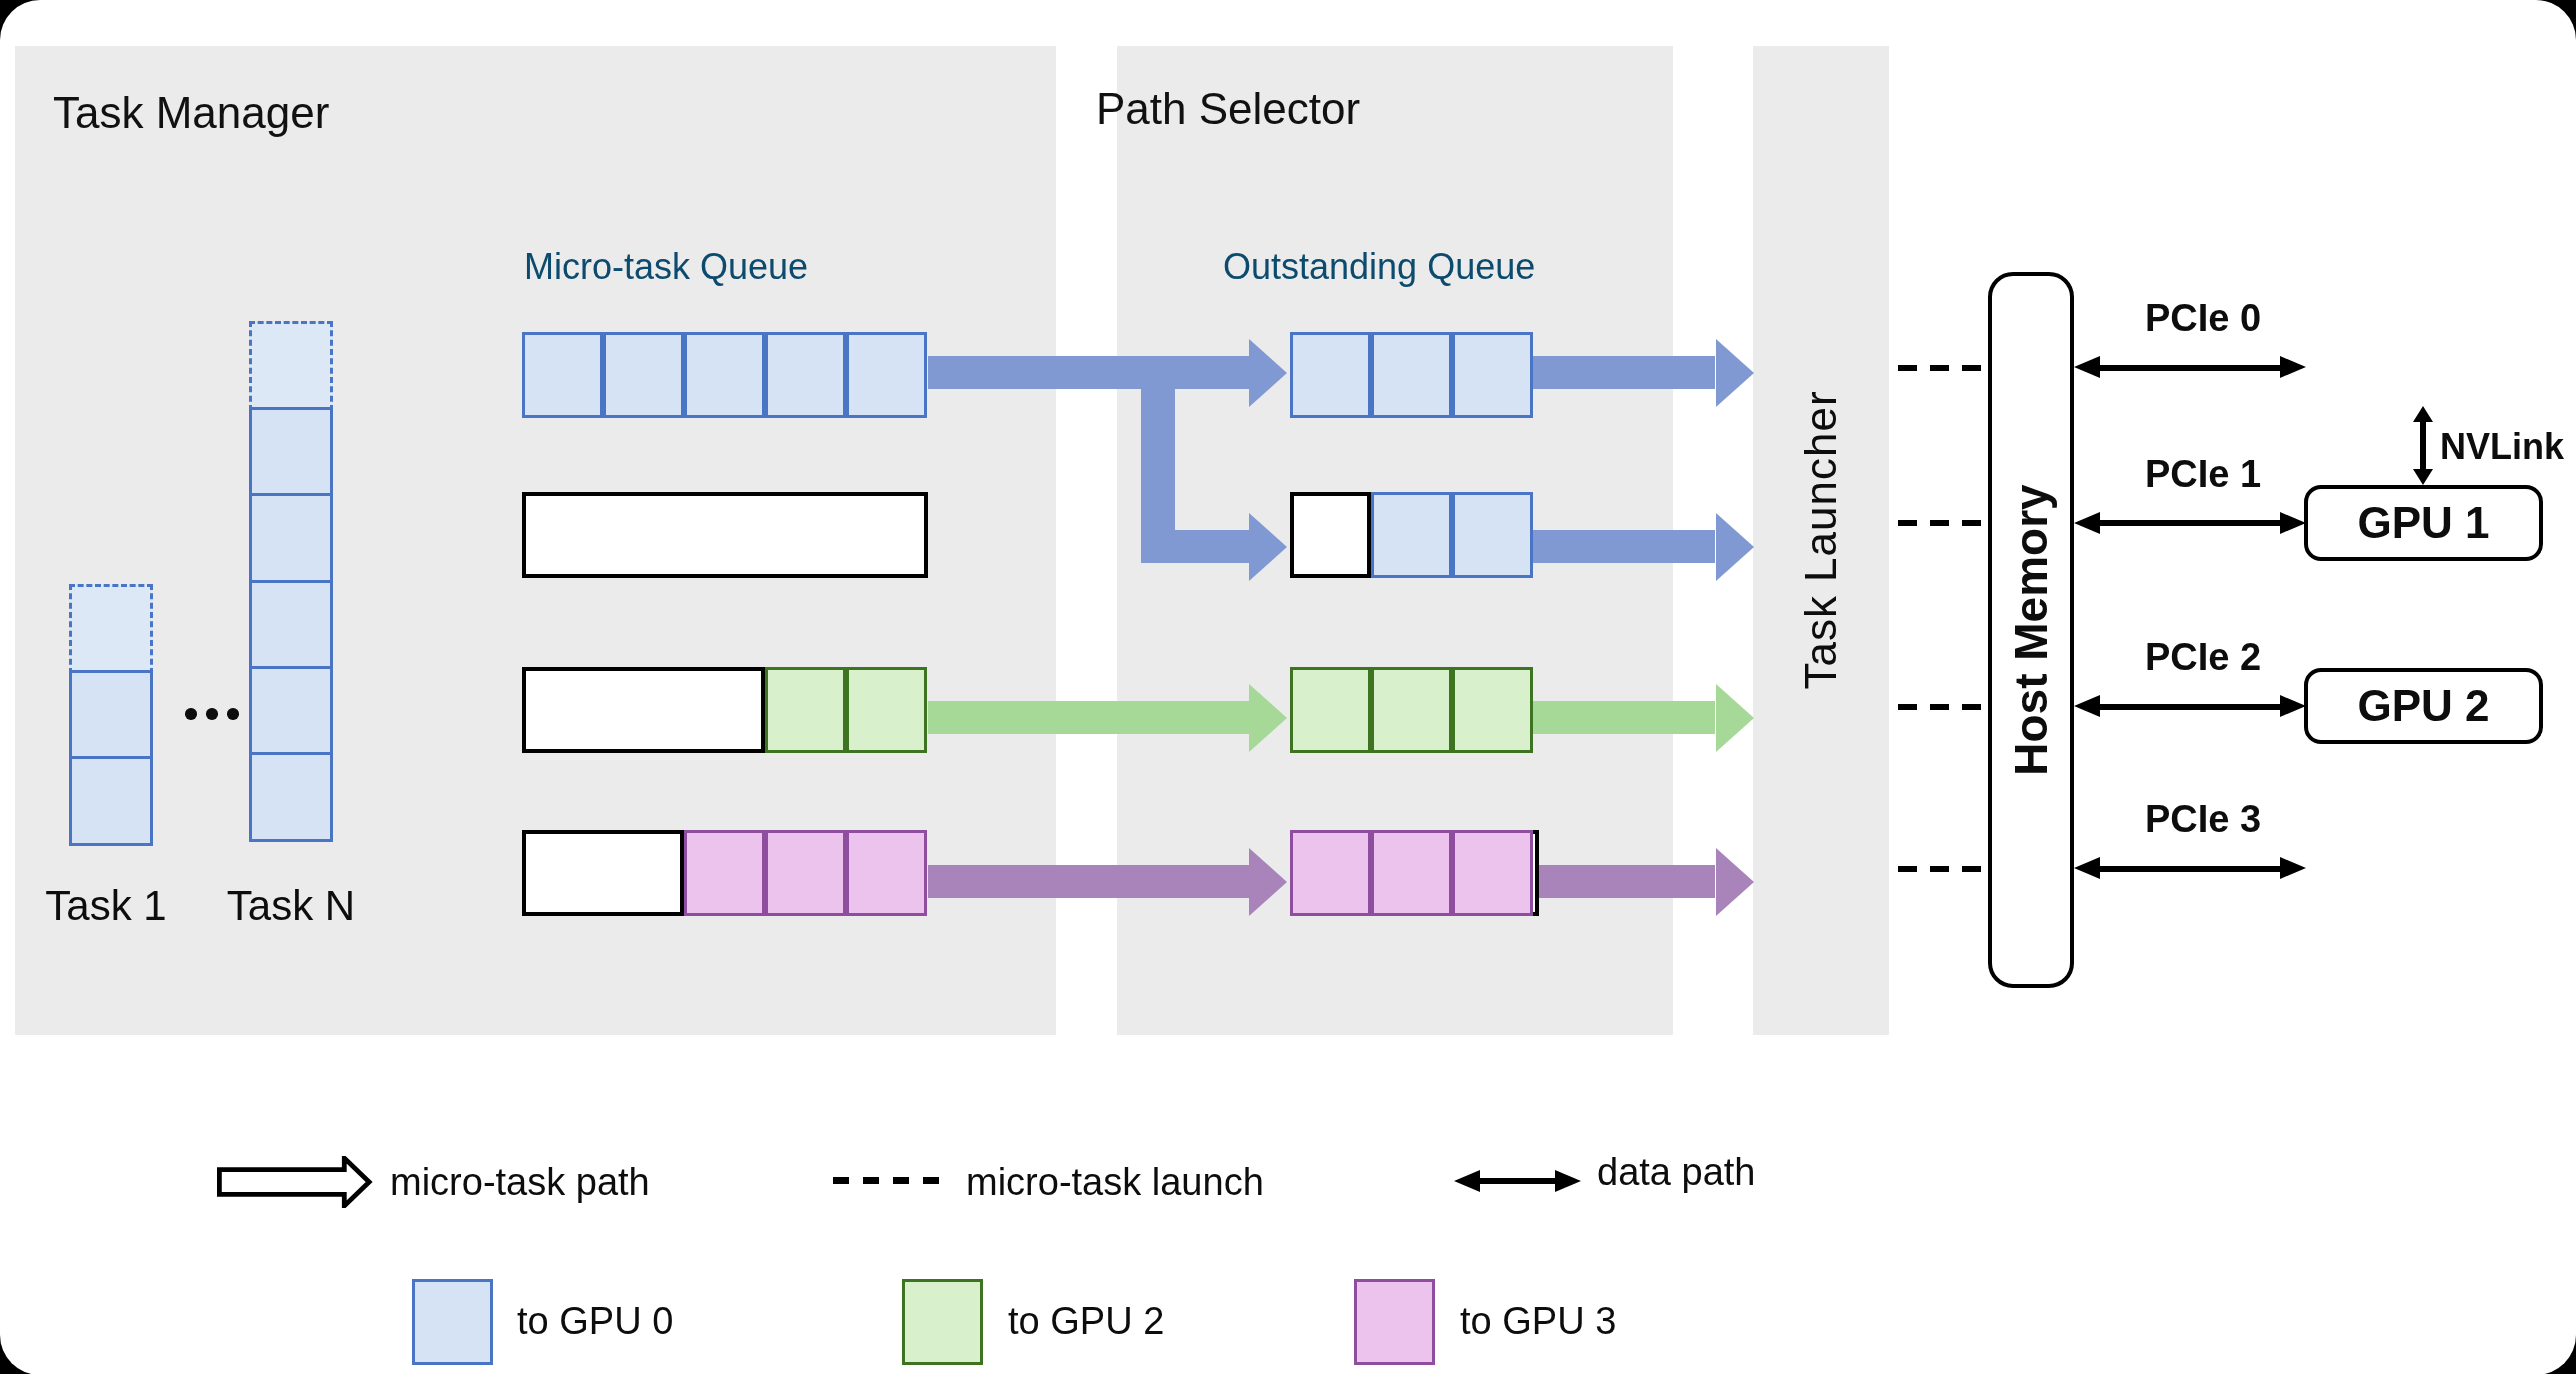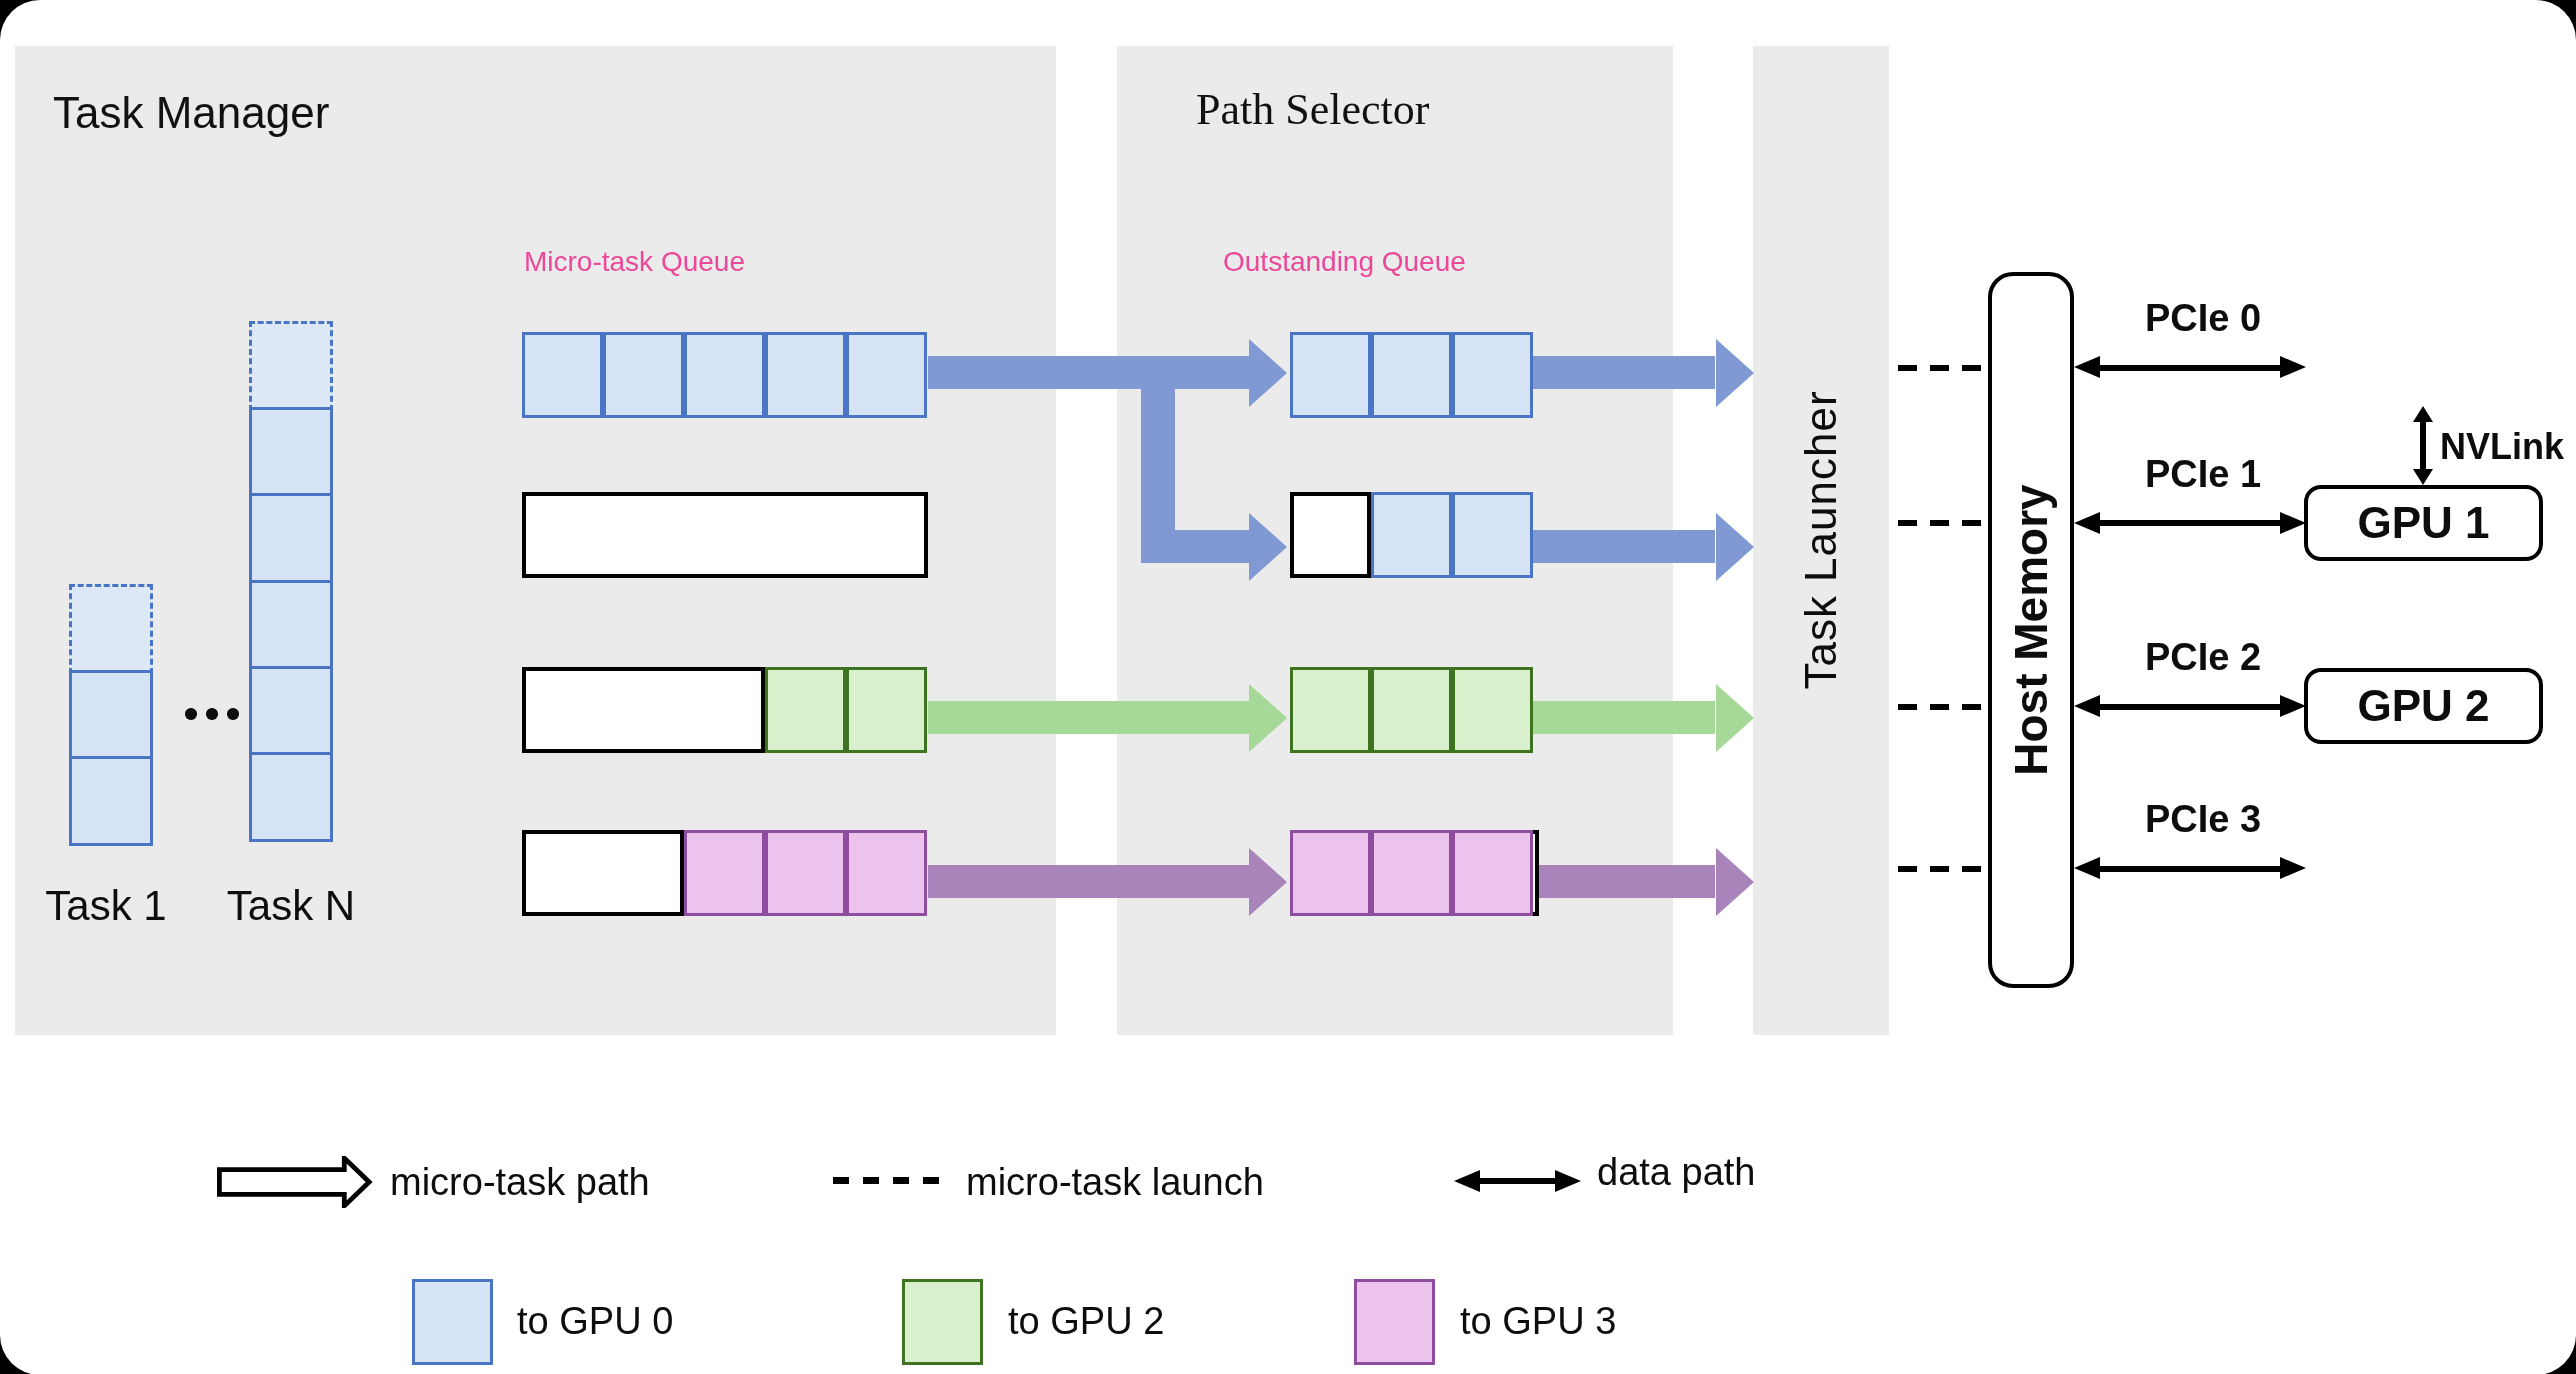--- a/index.html
+++ b/index.html
@@ -4,21 +4,21 @@
 <style>
   html,body{margin:0;padding:0;background:#000;}
   body{font-family:"Liberation Sans","DejaVu Sans",sans-serif;}
   .canvas{position:relative;width:2576px;height:1375px;background:#fff;border-radius:40px;overflow:hidden;}
   .abs{position:absolute;}
   .panel{position:absolute;background:var(--panel);}
   .panel-tm{left:15.3px;top:46px;width:1041px;height:989px;}
   .panel-ps{left:1117px;top:46px;width:556px;height:989px;}
   .panel-tl{left:1753px;top:46px;width:136px;height:989px;}
   .big-title{position:absolute;font-size:44px;color:#111;white-space:nowrap;}
-  .q-label{position:absolute;font-size:28px;color:#ec4899;white-space:nowrap;}
+  .q-label{position:absolute;font-size:36px;color:#0c4a6e;white-space:nowrap;}
 
   
   .task-col{position:absolute;display:flex;flex-direction:column;}
   .task-col-0{left:69px;top:584px;}
   .task-col-1{left:249px;top:321px;}
   .tcell{width:84px;height:90px;box-sizing:border-box;border:3.8px solid var(--blue-border);background:var(--blue-fill);margin-top:-3.8px;}
   .tcell:first-child{margin-top:0;}
   .tcell.dashed{border-style:dashed;background:var(--blue-fill-dashed);}
   .task-label{position:absolute;width:172px;text-align:center;font-size:42px;font-weight:500;color:#0d0d0d;}
   .dots{position:absolute;left:185px;top:708px;display:flex;gap:9.5px;}
@@ -78,21 +78,21 @@
 </head>
 <body>
 
 <div class="canvas">
 
   <div class="panel panel-tm"></div>
   <div class="panel panel-ps"></div>
   <div class="panel panel-tl"></div>
 
   <div class="big-title" style="left:53px;top:88px;text-align:center;">Task Manager</div>
-  <div class="big-title" style="left:1196px;top:84px;font-family:Liberation Serif, serif;">Path Selector</div>
+  <div class="big-title" style="left:1096px;top:84px;">Path Selector</div>
   <div class="q-label" style="left:524px;top:246px;">Micro-task Queue</div>
   <div class="q-label" style="left:1223px;top:246px;">Outstanding Queue</div>
 
   <div class="task-col task-col-0" id="task-col-0">
       <div class="tcell dashed"></div>
       <div class="tcell"></div>
       <div class="tcell"></div>
     </div>
   <div class="task-col task-col-1" id="task-col-1">
       <div class="tcell dashed"></div>

